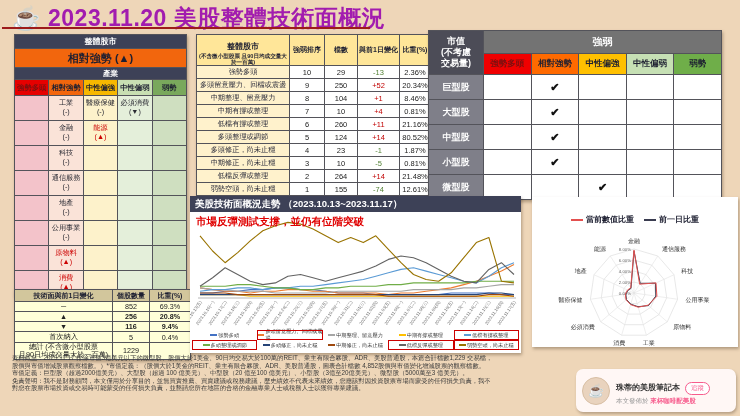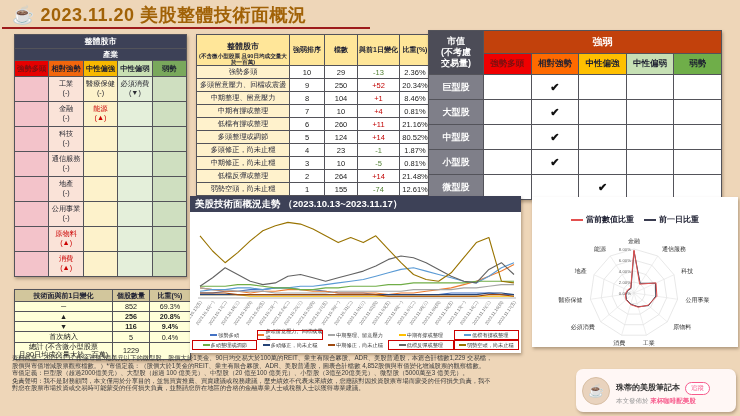--- a/index.html
+++ b/index.html
@@ -1,18 +1,18 @@
 <!DOCTYPE html>
 <html><head>
 <meta charset="utf-8">
 <style>
   html,body{margin:0;padding:0;}
   #root{position:relative;width:740px;height:416px;background:#eed6b8;font-family:"Liberation Sans",sans-serif;overflow:hidden;color:#20222e;}
   .abs{position:absolute;}
-  #page-title{left:12px;top:3px;font-size:18px;font-weight:bold;color:#a16207;letter-spacing:.5px;}
+  #page-title{left:12px;top:3px;font-size:23px;font-weight:bold;color:#a21caf;letter-spacing:.5px;}
   #title-rule{left:2px;top:27px;width:368px;height:2px;background:#9d1b1b;}
 
   table{border-collapse:collapse;table-layout:fixed;}
   td,th{border:1px solid #53535a;padding:0;text-align:center;vertical-align:middle;overflow:hidden;}
 
   
   #industry{left:14px;top:34px;}
   #industry table{width:173px;box-shadow:1px 2px 3px rgba(60,40,20,.35);}
   .imx-title{background:#3d4157;color:#fff;font-size:8px;font-weight:bold;height:13px;}
   .imx-status{background:#f2660d;color:#1d1f31;font-size:11px;font-weight:bold;height:18px;}
@@ -30,21 +30,21 @@
   .bh-col{font-size:7px;font-weight:bold;}
   .b-label{background:#fff2cc;font-size:7.2px;height:12px;color:#1d1f31;}
   .b-num{font-size:7.5px;background:#fff;color:#222;}
   .b-up{color:#c00000;}
   .b-down{color:#538135;}
 
   
   #mcap{left:428px;top:30px;}
   #mcap table{width:294px;box-shadow:1px 2px 3px rgba(60,40,20,.35);background:#fff;}
   .mc-corner{background:#4c4c57;color:#fff;font-size:9px;font-weight:bold;white-space:pre-line;line-height:1.25;width:54px;}
-  .mc-group{background:#c2410c;color:#fff;font-size:10px;font-weight:bold;height:22px;margin-top:43px;}
+  .mc-group{background:#737373;color:#fff;font-size:10px;font-weight:bold;height:22px;margin-top:43px;}
   .mc-col{font-size:8.5px;font-weight:bold;height:20px;}
   .mc-row-label{background:#7f7f89;color:#fff;font-size:9px;font-weight:bold;height:24px;}
   .mc-check{font-size:11px;font-weight:bold;color:#111;background:#fff;}
 
   
   #summary{left:14px;top:289px;}
   #summary table{width:173px;background:#ffffd8;box-shadow:1px 2px 3px rgba(60,40,20,.35);}
   #summary th{background:#d2c69c;color:#1d1f31;font-size:7px;font-weight:bold;height:11px;}
   #summary td{font-size:7.2px;height:9px;color:#222;}
   .s-up{color:#cc0000;font-weight:bold;}
@@ -87,20 +87,23 @@
     <span>☕</span>
     <span>2023.11.20 美股整體技術面概況</span>
   </div>
   <div class="abs" id="title-rule"></div>
 
   <div class="abs" id="industry">
     <table>
       <thead>
         <tr>
             <th class="imx-title" colspan="5">整體股市</th>
+          </tr>
+        <tr>
+            <th class="imx-status" colspan="5">相對強勢 (▲)</th>
           </tr>
         <tr>
             <th class="imx-section" colspan="5">產業</th>
           </tr>
         <tr id="imx-cols">
             <th class="imx-col" style="background: rgb(230, 0, 0); color: rgb(122, 16, 16);">強勢多頭</th>
             <th class="imx-col" style="background: rgb(242, 102, 13); color: rgb(29, 31, 49);">相對強勢</th>
             <th class="imx-col" style="background: rgb(247, 184, 0); color: rgb(29, 31, 49);">中性偏強</th>
             <th class="imx-col" style="background: rgb(200, 223, 178); color: rgb(29, 31, 49);">中性偏弱</th>
             <th class="imx-col" style="background: rgb(121, 168, 92); color: rgb(29, 31, 49);">弱勢</th>
@@ -433,20 +436,21 @@
         <text x="225.52" y="90" font-size="4.3" fill="#777" text-anchor="end" transform="rotate(-55 225.52 90)">2023.11.07(二)</text>
         <text x="238.08" y="90" font-size="4.3" fill="#777" text-anchor="end" transform="rotate(-55 238.08 90)">2023.11.08(三)</text>
         <text x="250.64" y="90" font-size="4.3" fill="#777" text-anchor="end" transform="rotate(-55 250.64 90)">2023.11.09(四)</text>
         <text x="263.2" y="90" font-size="4.3" fill="#777" text-anchor="end" transform="rotate(-55 263.2 90)">2023.11.10(五)</text>
         <text x="275.76" y="90" font-size="4.3" fill="#777" text-anchor="end" transform="rotate(-55 275.76 90)">2023.11.13(一)</text>
         <text x="288.32" y="90" font-size="4.3" fill="#777" text-anchor="end" transform="rotate(-55 288.32 90)">2023.11.14(二)</text>
         <text x="300.88" y="90" font-size="4.3" fill="#777" text-anchor="end" transform="rotate(-55 300.88 90)">2023.11.15(三)</text>
         <text x="313.44" y="90" font-size="4.3" fill="#777" text-anchor="end" transform="rotate(-55 313.44 90)">2023.11.16(四)</text>
         <text x="326" y="90" font-size="4.3" fill="#777" text-anchor="end" transform="rotate(-55 326 90)">2023.11.17(五)</text>
       </svg>
+    <div id="trend-annot">市場反彈測試支撐，並仍有位階突破</div>
     <div id="trend-legend">
         <div class="tl-item">
           <span class="tl-marker" style="background: rgb(68, 114, 196);"></span>
           <span>強勢多頭</span>
         </div>
         <div class="tl-item hl">
           <span class="tl-marker" style="background: rgb(237, 125, 49);"></span>
           <span>多頭留意壓力、回檔或震盪</span>
         </div>
         <div class="tl-item">

